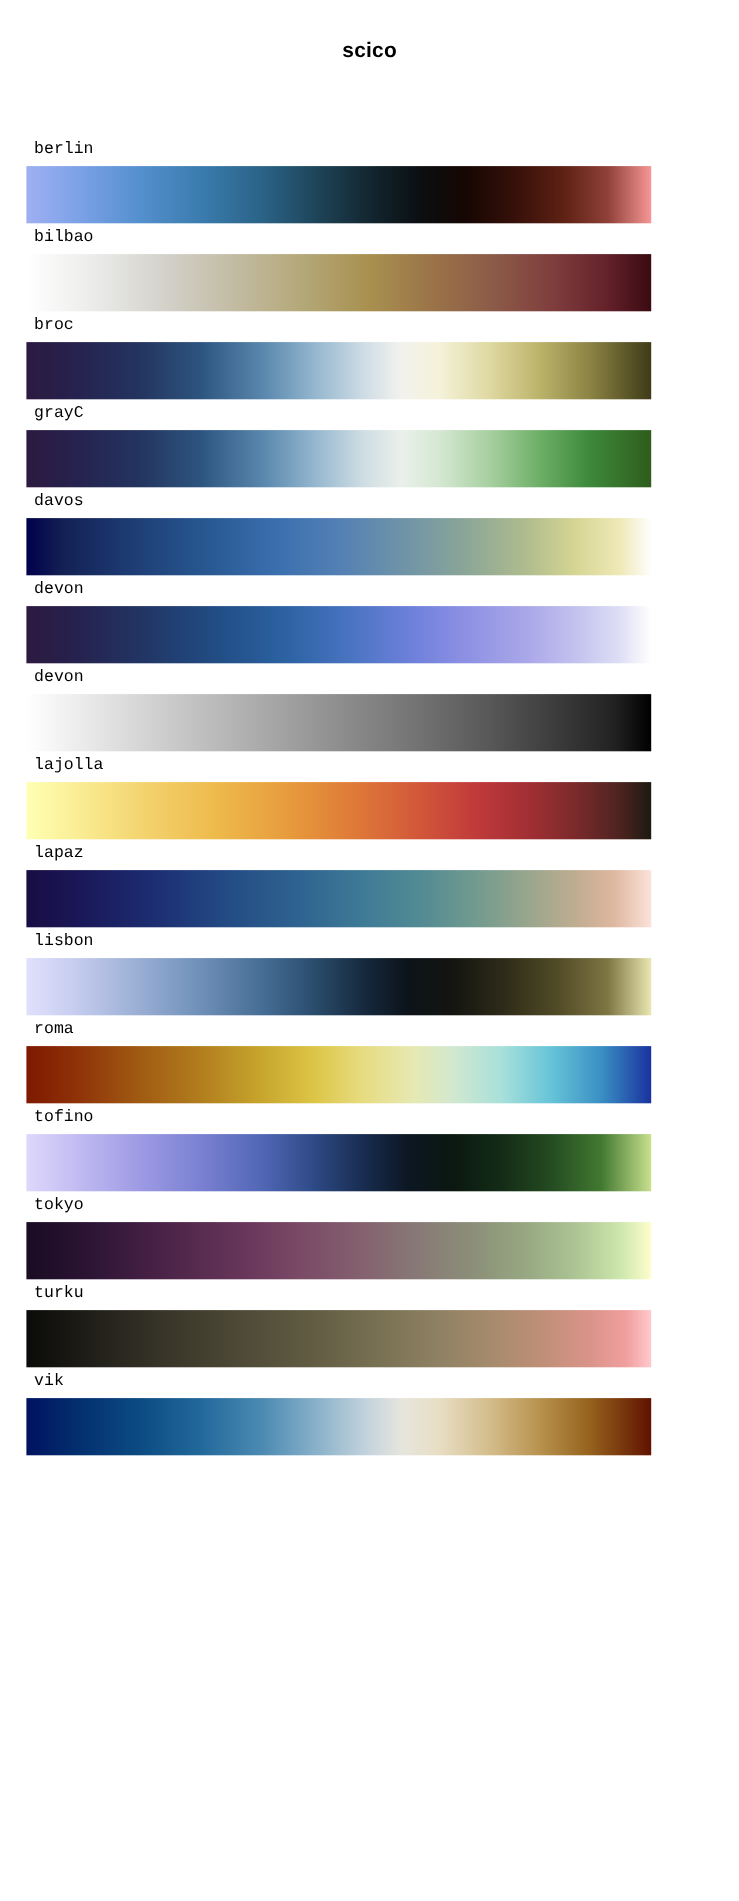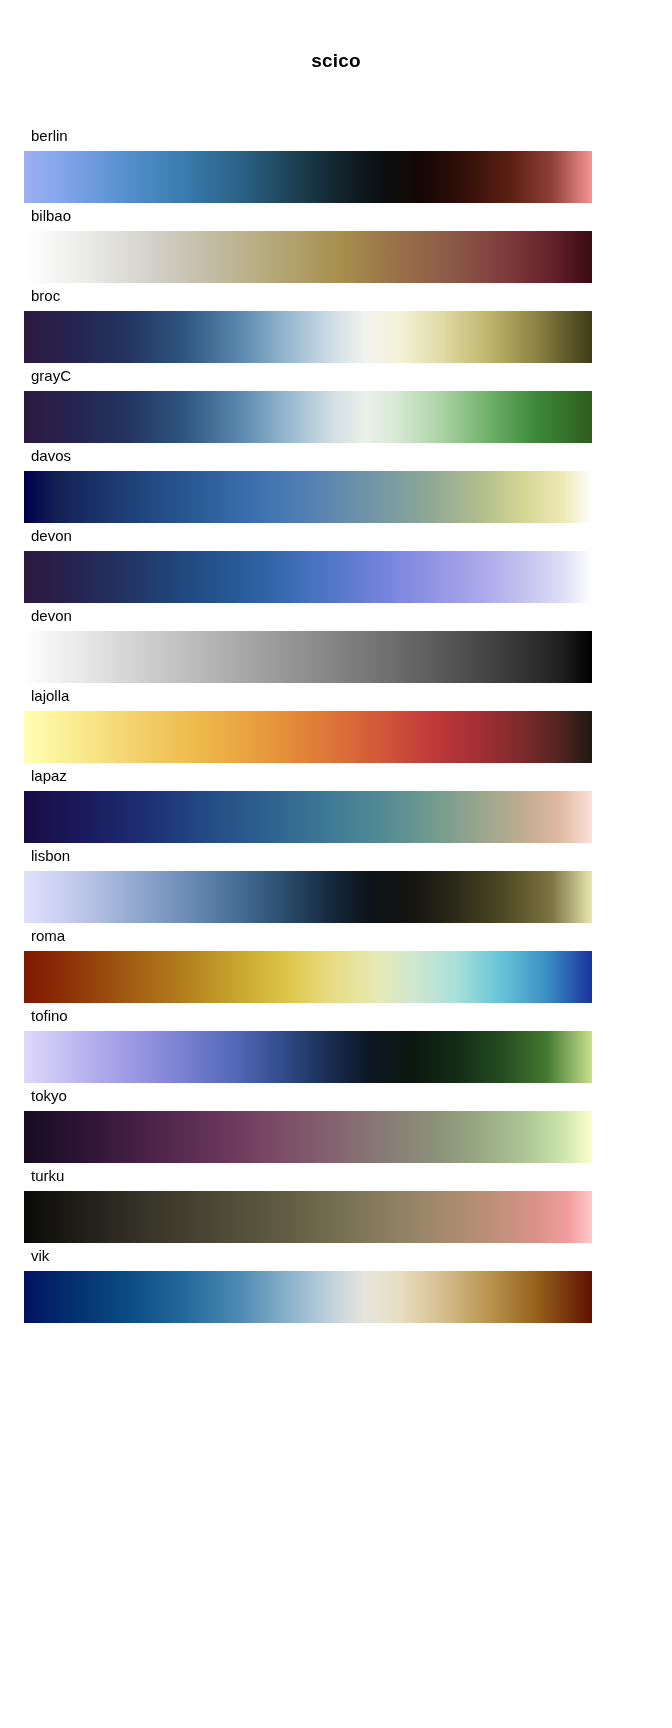--- a/index.html
+++ b/index.html
@@ -26,27 +26,27 @@
   .fig-title {
     position: absolute;
     top: 36px;
     left: 0;
     width: 672px;
     text-align: center;
     font-size: 19px;
     font-weight: bold;
     letter-spacing: 0.2px;
     color: #000000;
-    margin-top: 14px;
   }
   .cmap-list {
     position: absolute;
     top: 126px;
     left: 0;
     width: 596px;
+    font-family: Liberation Mono, monospace;
   }
   .cmap-row {
     position: relative;
     height: 80px;
     margin: 0;
     padding: 0;
   }
   .cmap-label {
     position: absolute;
     top: 0px;

